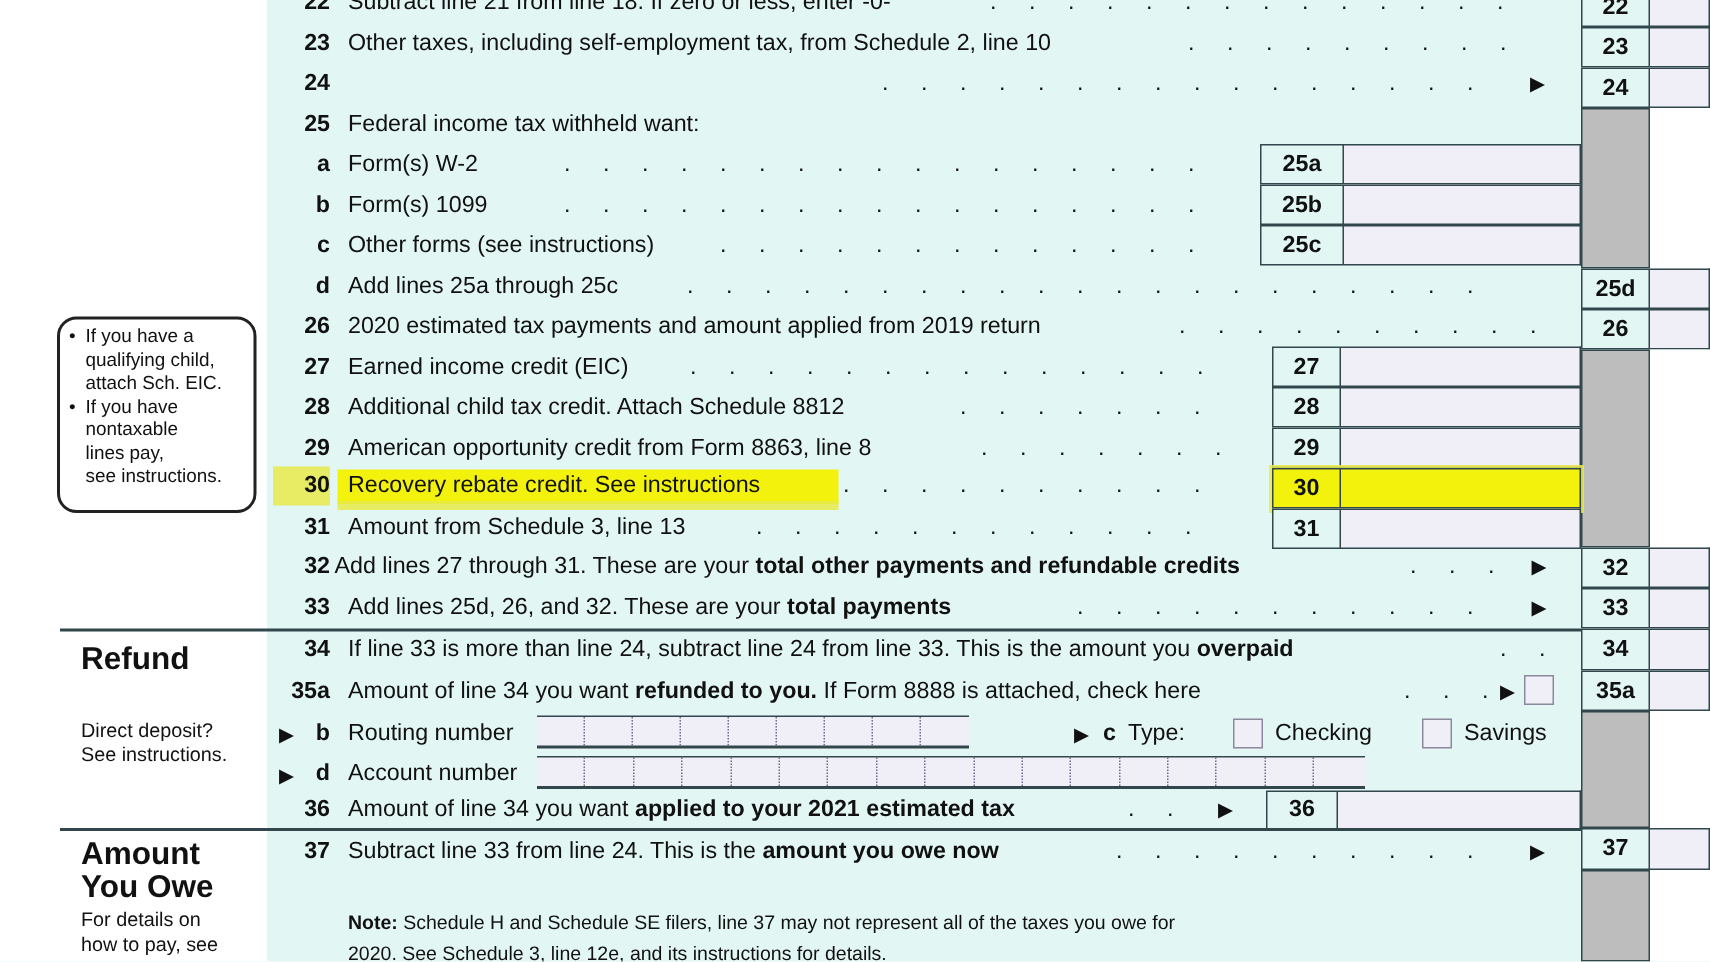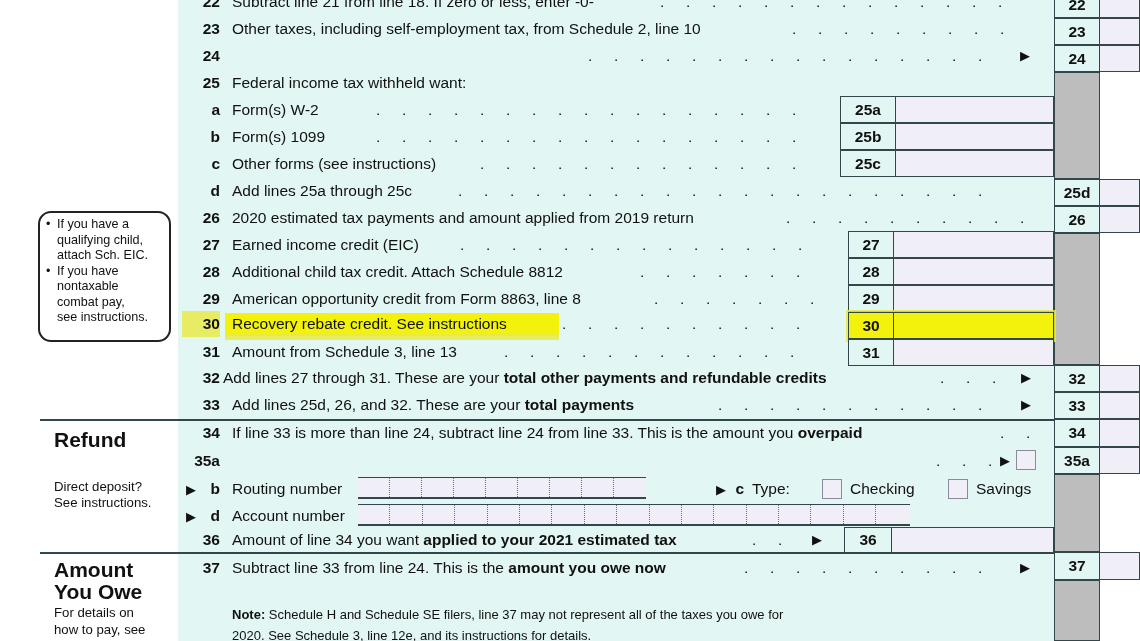--- a/index.html
+++ b/index.html
@@ -254,20 +254,21 @@
 
   <div class="sec-title" style="left:54px;top:428px;">Refund</div>
   <div class="sec-sub" style="left:54px;top:479px;">Direct deposit?</div>
   <div class="sec-sub" style="left:54px;top:495px;">See instructions.</div>
 
   <div class="num" style="left:186px;top:424px;width:34px;">34</div>
   <div class="txt" style="left:232px;top:424px;"><span>If line 33 is more than line 24, subtract line 24 from line 33. This is the amount you </span><b>overpaid</b></div>
   <div class="dots" style="left:1000px;top:424px;"><span>.</span><span>.</span></div>
 
   <div class="num" style="left:180px;top:452px;width:40px;">35a</div>
+  <div class="txt" style="left:232px;top:452px;"><span>Amount of line 34 you want </span><b>refunded to you.</b><span> If Form 8888 is attached, check here</span></div>
   <div class="dots" style="left:936px;top:452px;"><span>.</span><span>.</span><span>.</span></div>
   <div class="arrow" style="left:1000px;top:454px;">▶</div>
   <div class="cbox" style="left:1016px;top:450px;width:20px;height:20px;"></div>
 
   <div class="arrow" style="left:186px;top:483px;">▶</div>
   <div class="num" style="left:198px;top:480px;width:22px;">b</div>
   <div class="txt" style="left:232px;top:480px;">Routing number</div>
   <div class="digits topline" style="left:358px;top:477px;width:288px;height:22px;">
     <div class="cell" style="width:32px;"></div>
     <div class="cell" style="width:32px;"></div>
@@ -341,17 +342,17 @@
       <span class="bullet">•</span>
       <span>If you have a</span>
     </div>
     <div style="padding-left:11px;">qualifying child,</div>
     <div style="padding-left:11px;">attach Sch. EIC.</div>
     <div class="li">
       <span class="bullet">•</span>
       <span>If you have</span>
     </div>
     <div style="padding-left:11px;">nontaxable</div>
-    <div style="padding-left:11px;">combat pay,</div>
+    <div style="padding-left:11px;">lines pay,</div>
     <div style="padding-left:11px;">see instructions.</div>
   </div>
 
 </div>
 
 </body></html>

